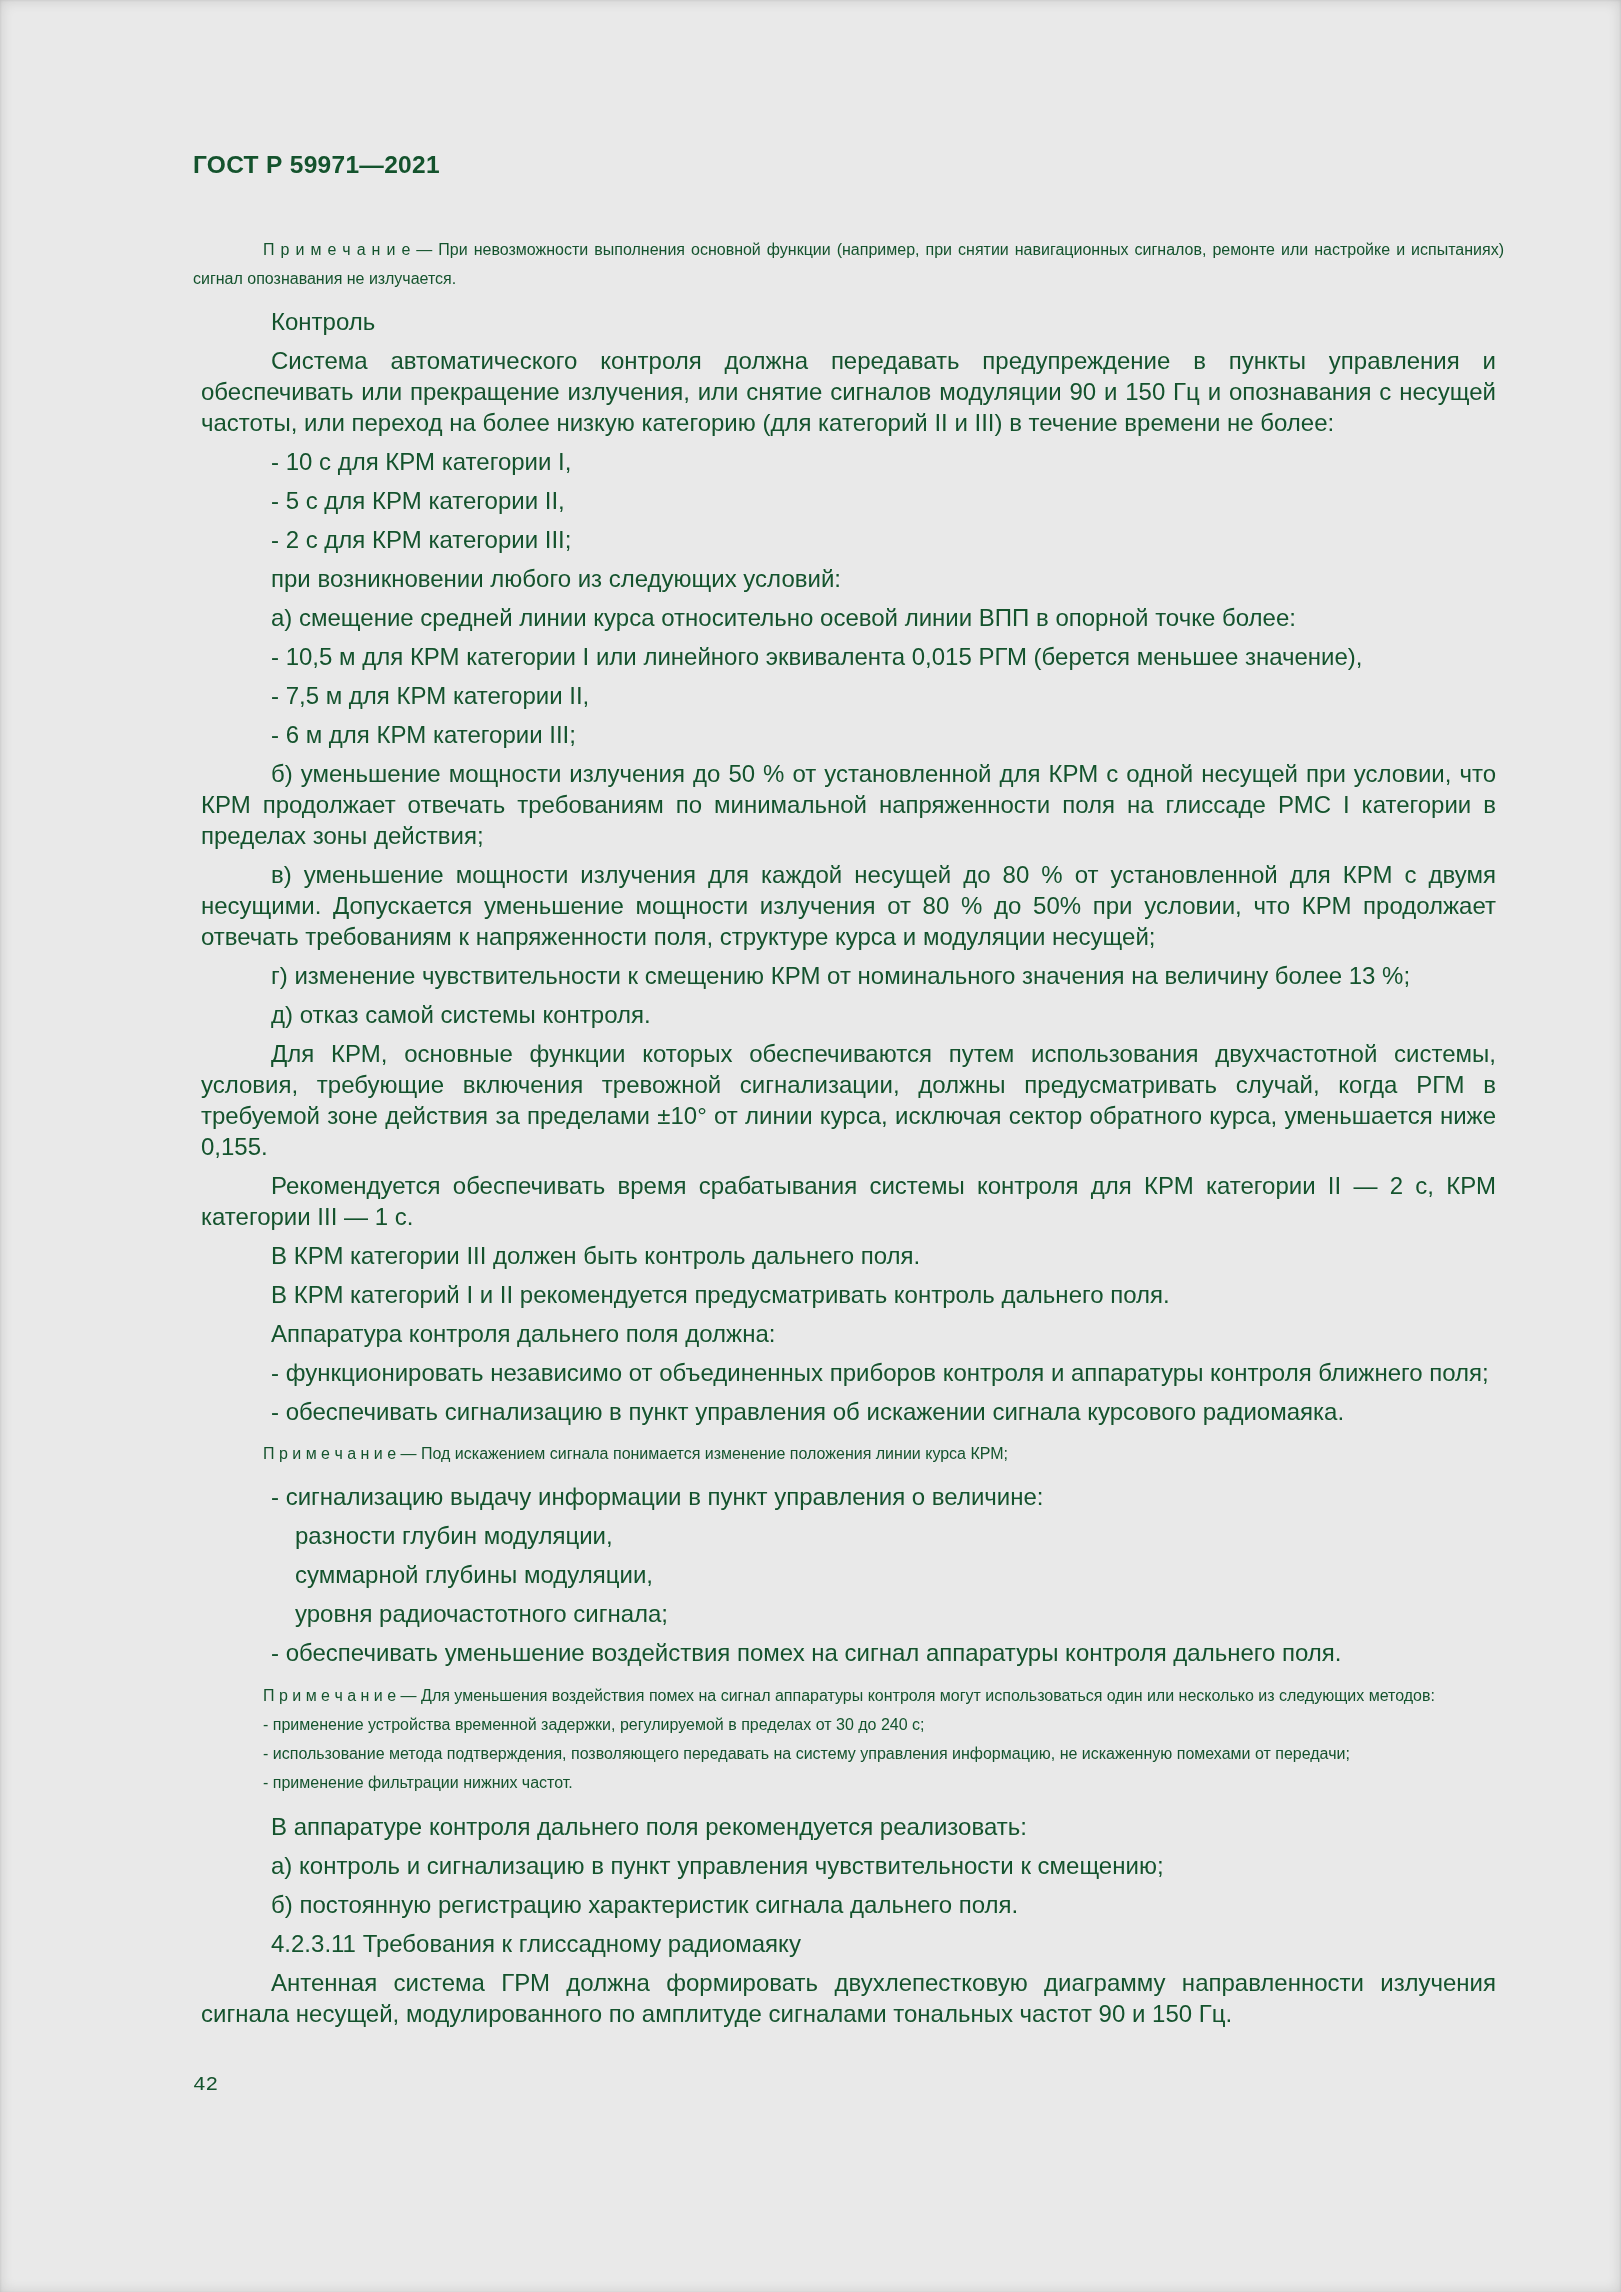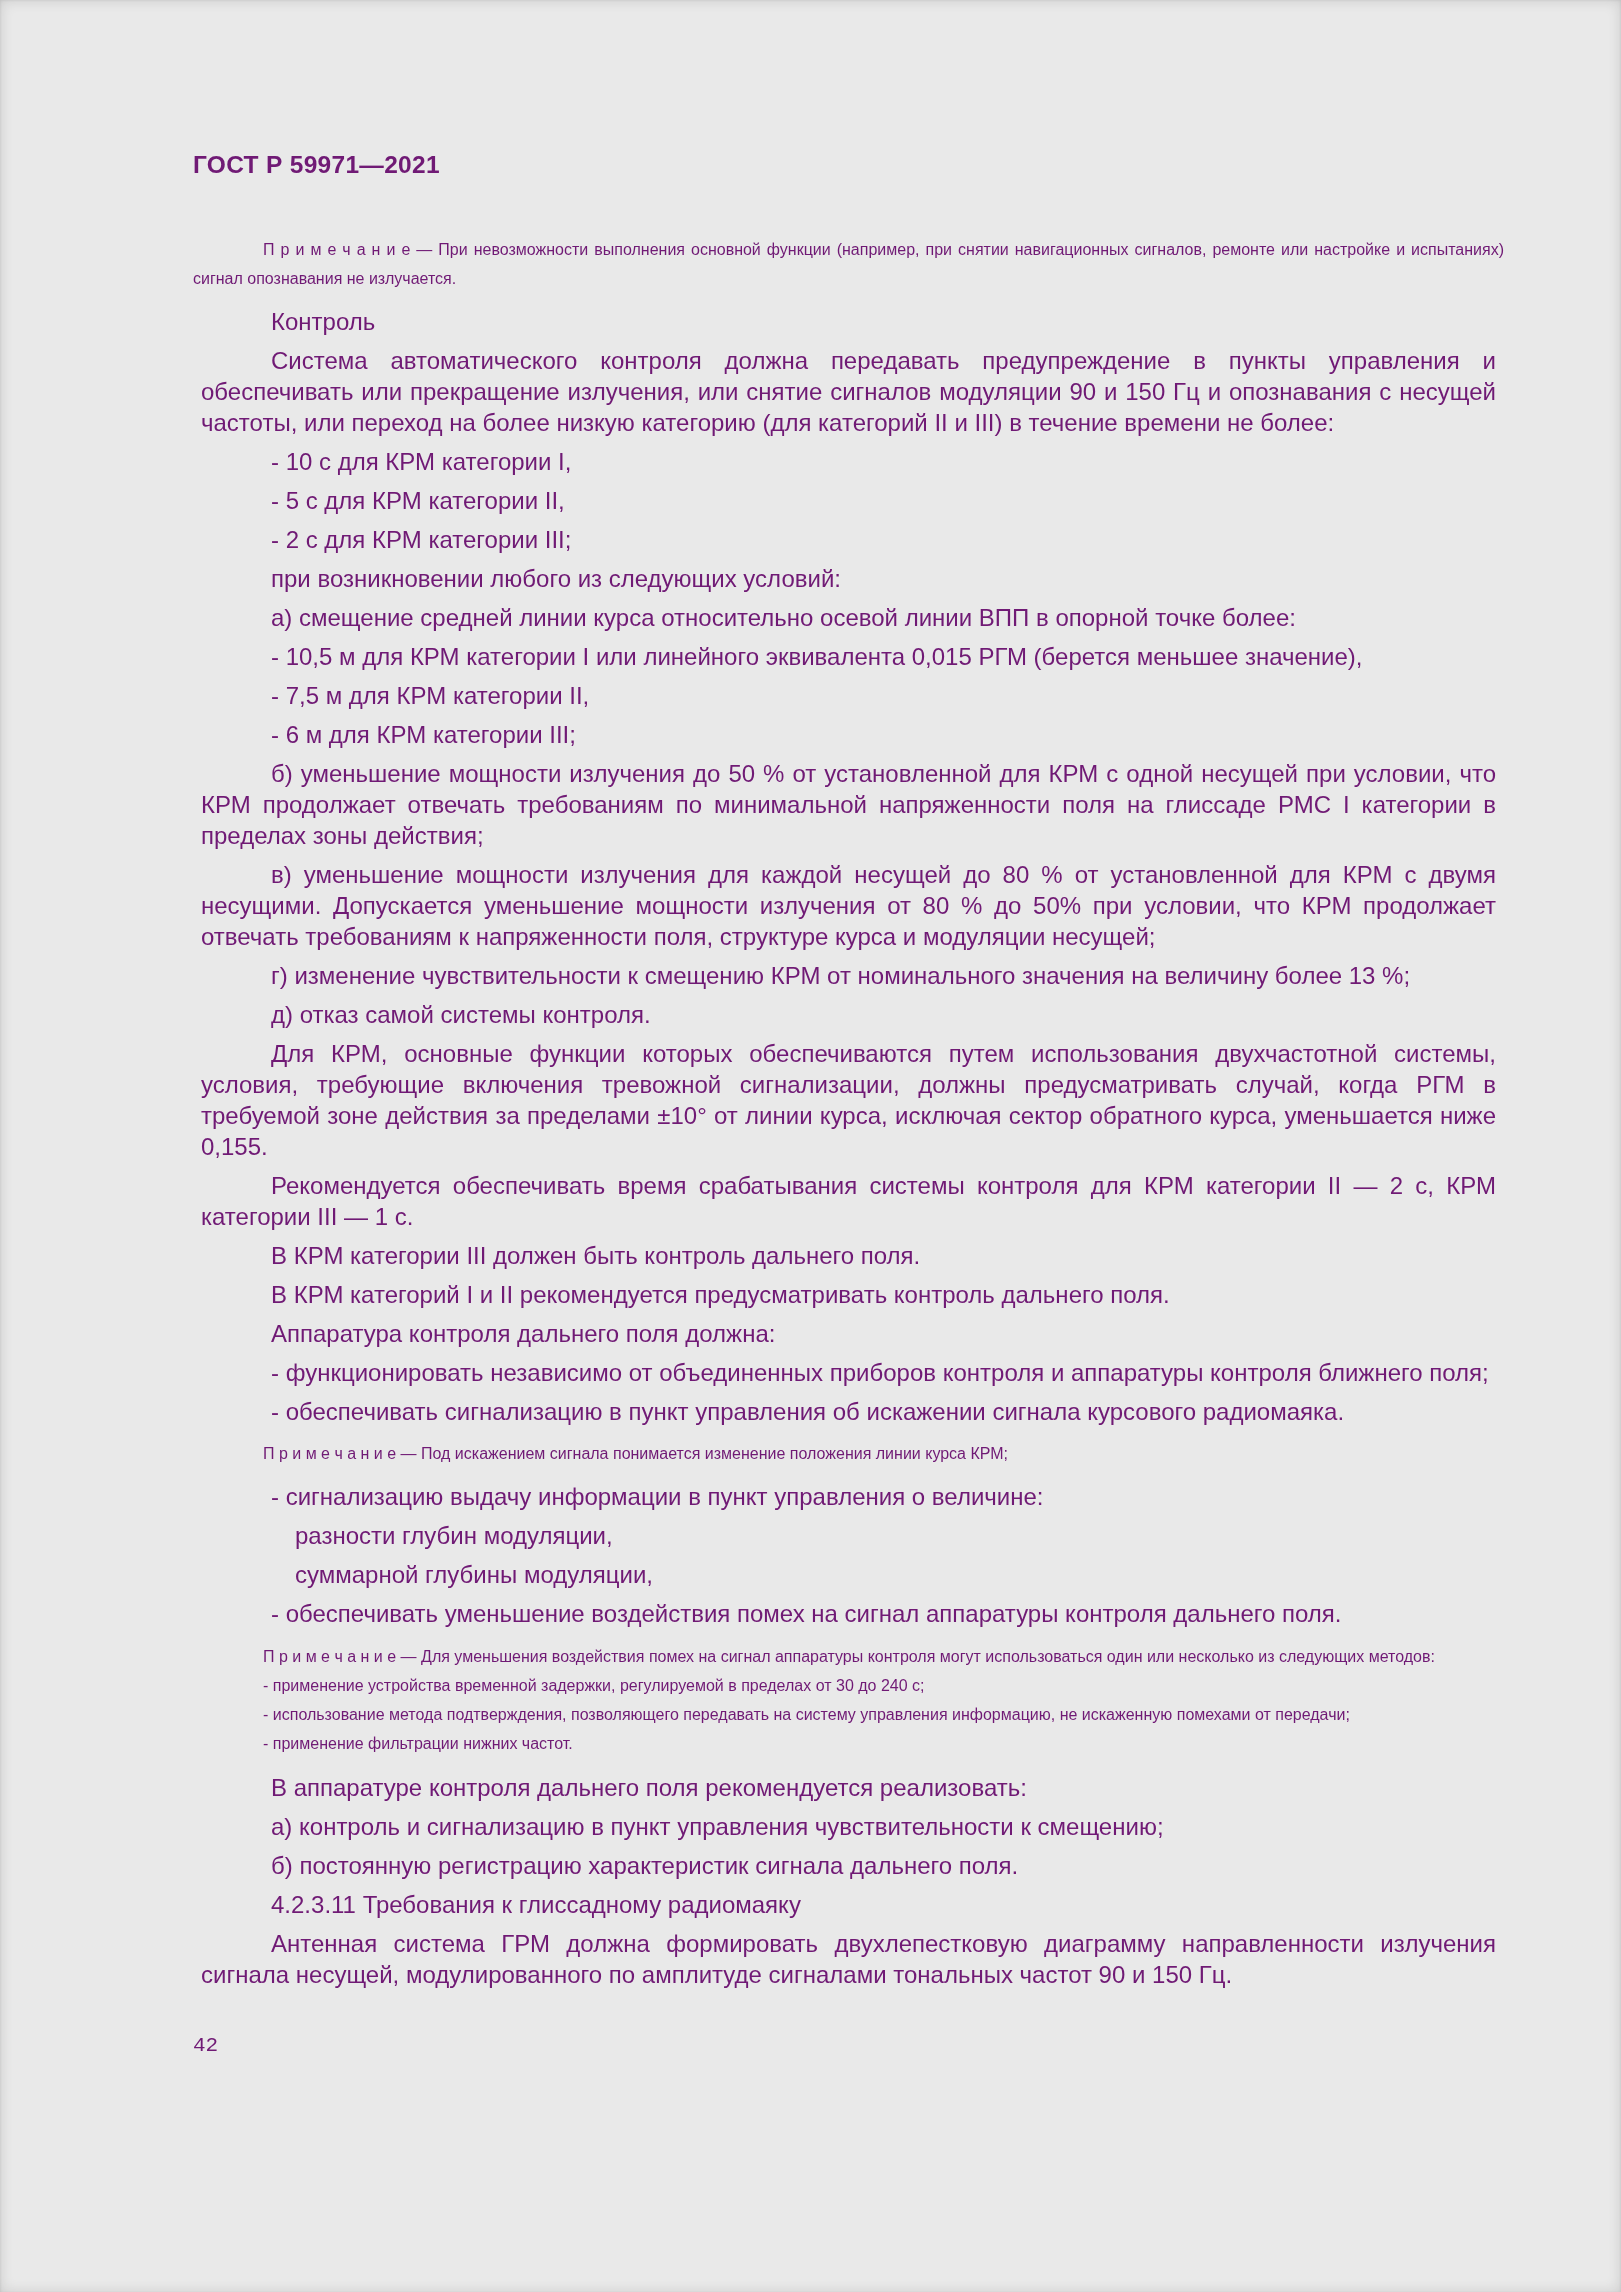--- a/index.html
+++ b/index.html
@@ -8,21 +8,21 @@
     background: #e9e9e9;
   }
   .page {
     position: relative;
     width: 1621px;
     height: 2293px;
     background: #e9e9e9;
     box-shadow: inset 0 0 13.7px rgba(0,0,0,0.14), inset 0 0 2.9px rgba(0,0,0,0.10);
     overflow: hidden;
     font-family: "Liberation Sans", "DejaVu Sans", sans-serif;
-    color: #701a75;
+    color: #14532d;
   }
   .content {
     position: absolute;
     left: 193px;
     top: 0;
     width: 1311px;
   }
   .doc-header {
     margin-top: 149px;
     font-size: 24.5px;
@@ -82,20 +82,21 @@
       <p class="p-body">Рекомендуется обеспечивать время срабатывания системы контроля для КРМ категории II — 2 с, КРМ категории III — 1 с.</p>
       <p class="p-body">В КРМ категории III должен быть контроль дальнего поля.</p>
       <p class="p-body">В КРМ категорий I и II рекомендуется предусматривать контроль дальнего поля.</p>
       <p class="p-body">Аппаратура контроля дальнего поля должна:</p>
       <p class="p-body">- функционировать независимо от объединенных приборов контроля и аппаратуры контроля ближнего поля;</p>
       <p class="p-body">- обеспечивать сигнализацию в пункт управления об искажении сигнала курсового радиомаяка.</p>
       <p class="p-note">П р и м е ч а н и е  — Под искажением сигнала понимается изменение положения линии курса КРМ;</p>
       <p class="p-body">- сигнализацию выдачу информации в пункт управления о величине:</p>
       <p class="p-sub">разности глубин модуляции,</p>
       <p class="p-sub">суммарной глубины модуляции,</p>
+      <p class="p-sub">уровня радиочастотного сигнала;</p>
       <p class="p-body">- обеспечивать уменьшение воздействия помех на сигнал аппаратуры контроля дальнего поля.</p>
       <p class="p-note">П р и м е ч а н и е  — Для уменьшения воздействия помех на сигнал аппаратуры контроля могут использо­ваться один или несколько из следующих методов:</p>
       <p class="p-note-item">- применение устройства временной задержки, регулируемой в пределах от 30 до 240 с;</p>
       <p class="p-note-item">- использование метода подтверждения, позволяющего передавать на систему управления информацию, не искаженную помехами от передачи;</p>
       <p class="p-note-item">- применение фильтрации нижних частот.</p>
       <p class="p-body">В аппаратуре контроля дальнего поля рекомендуется реализовать:</p>
       <p class="p-body">а) контроль и сигнализацию в пункт управления чувствительности к смещению;</p>
       <p class="p-body">б) постоянную регистрацию характеристик сигнала дальнего поля.</p>
       <p class="p-body">4.2.3.11 Требования к глиссадному радиомаяку</p>
       <p class="p-body">Антенная система ГРМ должна формировать двухлепестковую диаграмму направленности из­лучения сигнала несущей, модулированного по амплитуде сигналами тональных частот 90 и 150 Гц.</p>

